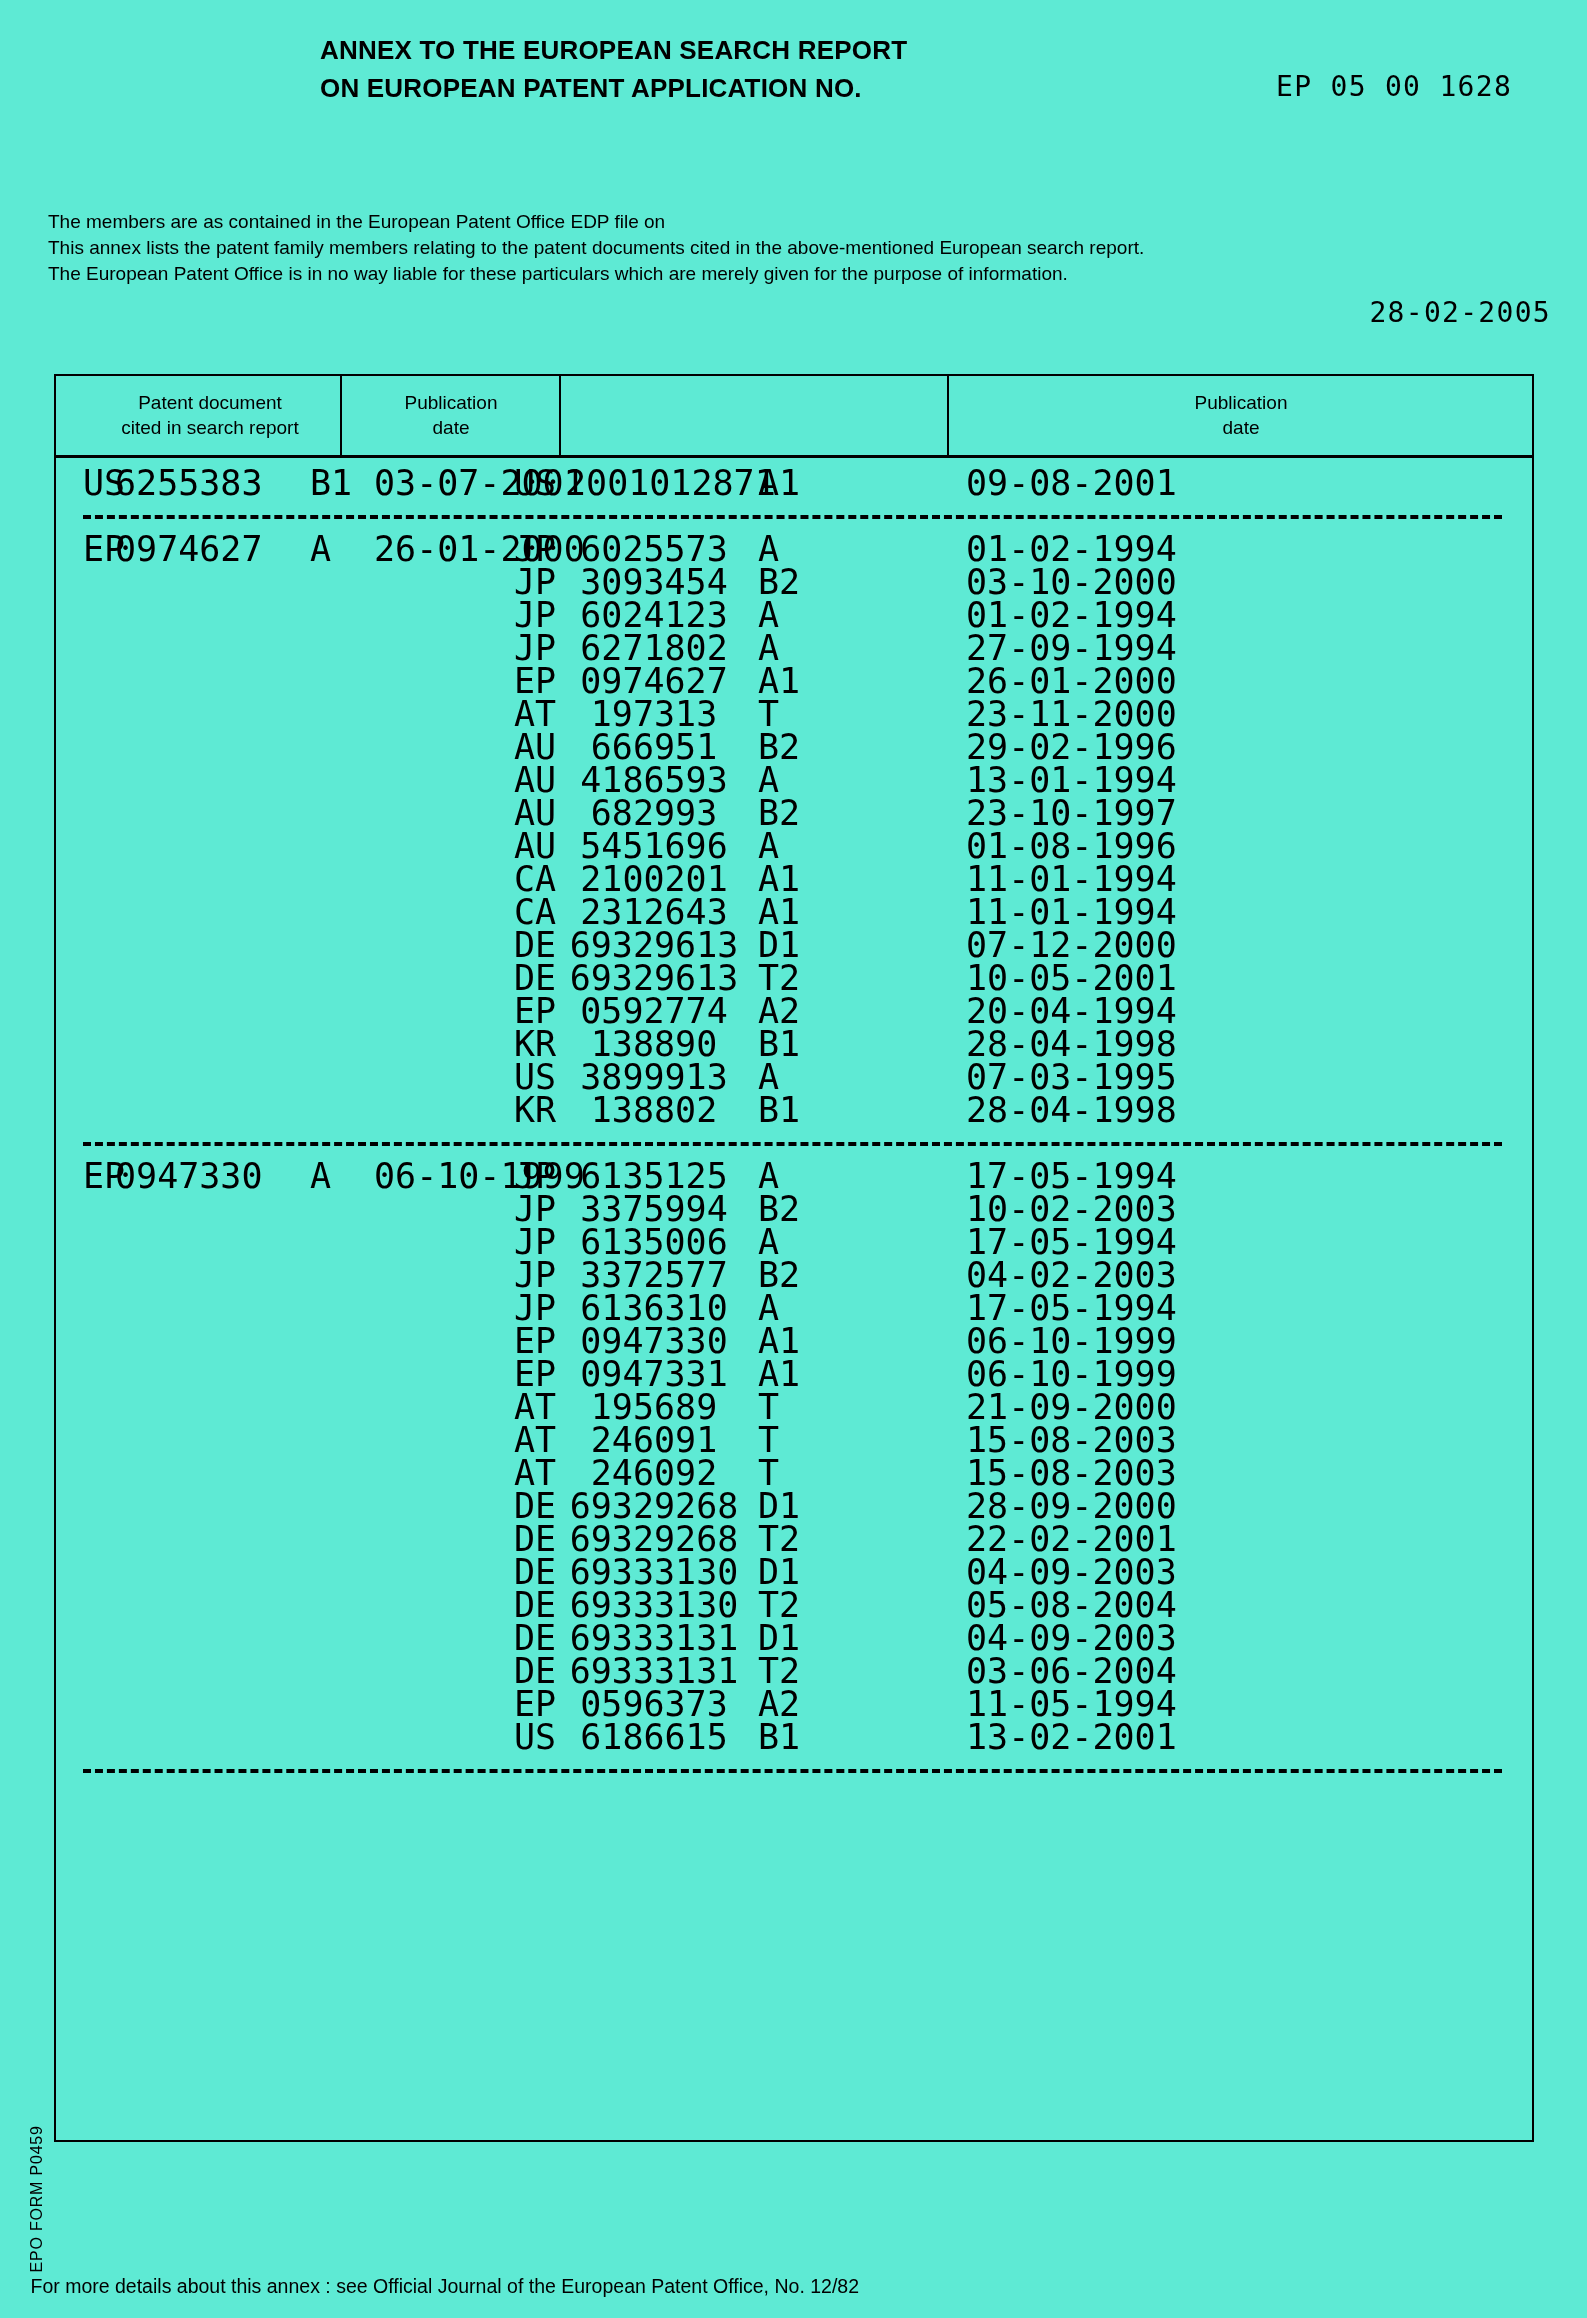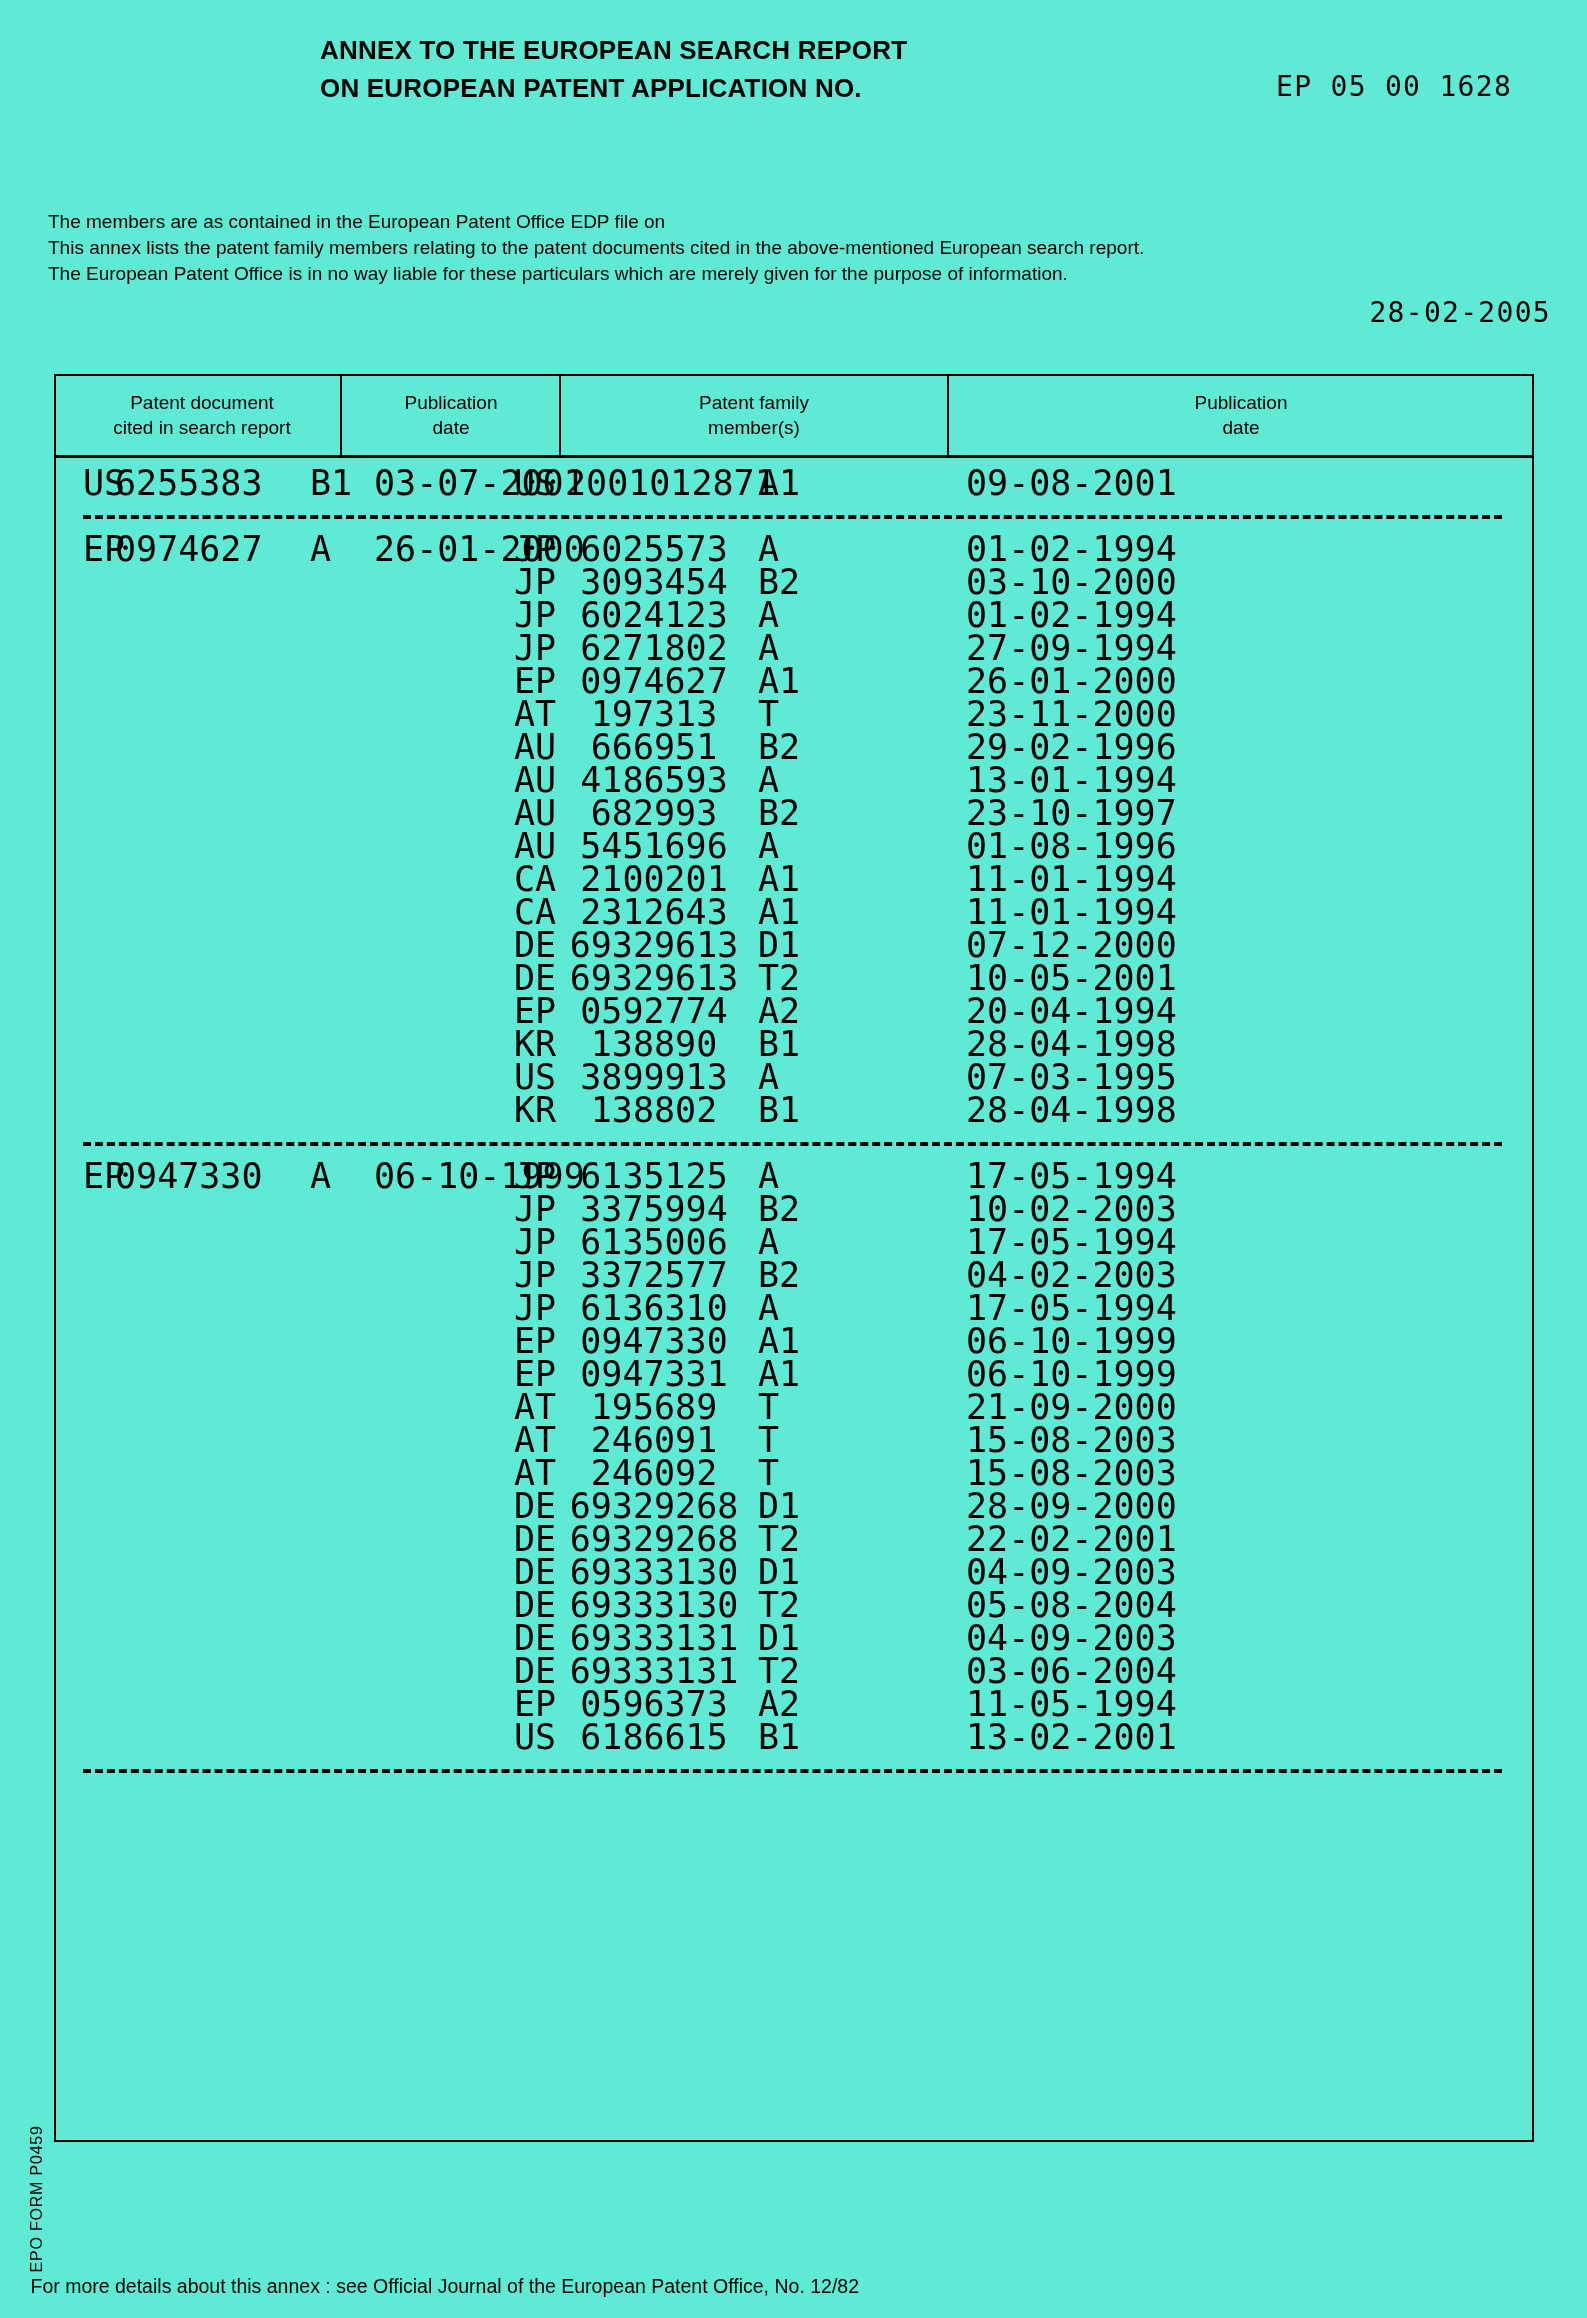--- a/index.html
+++ b/index.html
@@ -96,21 +96,21 @@
   .th span { display: block; white-space: nowrap; }
   .vrule {
     position: absolute;
     top: 0;
     width: 0;
     height: 82px;
     border-left: 2.5px solid #000;
   }
 
   
-  .col-a { left: 4px;    width: 284px; }
+  .col-a { left: 12px;    width: 284px; }
   .col-b { left: 287px;  width: 216px; }
   .col-c { left: 505px;  width: 386px; }
   .col-d { left: 894px; width: 582px; }
 
   .vrule-1 { left: 284px; }
   .vrule-2 { left: 503px; }
   .vrule-3 { left: 891px; }
 
   
   .tbody {
@@ -199,24 +199,20 @@
   <div class="table-frame">
 
     <div class="thead">
       <div class="th col-a">
         <span>Patent document</span>
         <span>cited in search report</span>
       </div>
       <div class="th col-b">
         <span>Publication</span>
         <span>date</span>
-      </div>
-      <div class="th col-c">
-        <span>Patent family</span>
-        <span>member(s)</span>
       </div>
       <div class="th col-d">
         <span>Publication</span>
         <span>date</span>
       </div>
       <div class="vrule vrule-1"></div>
       <div class="vrule vrule-2"></div>
       <div class="vrule vrule-3"></div>
     </div>
 

